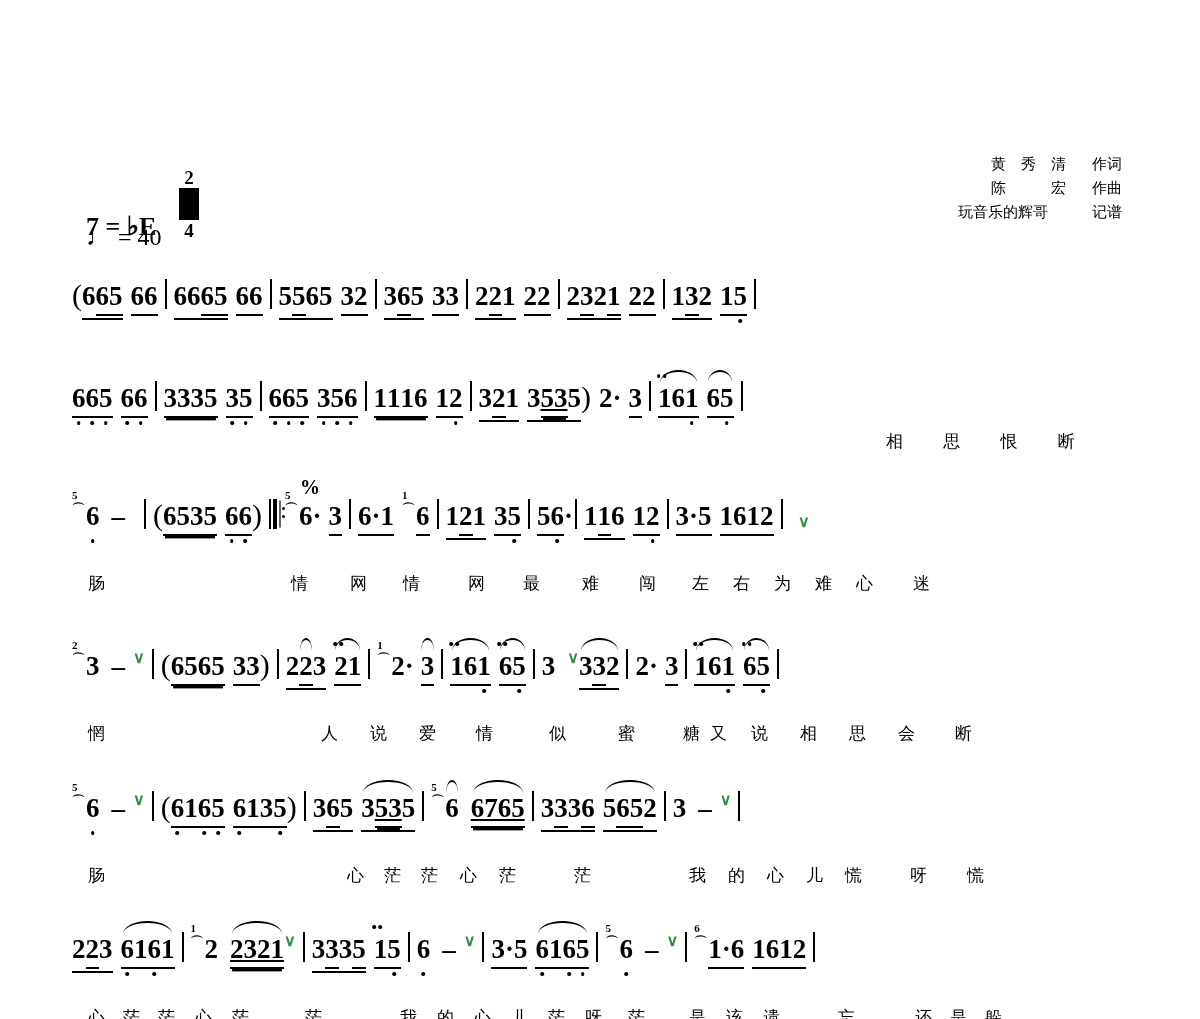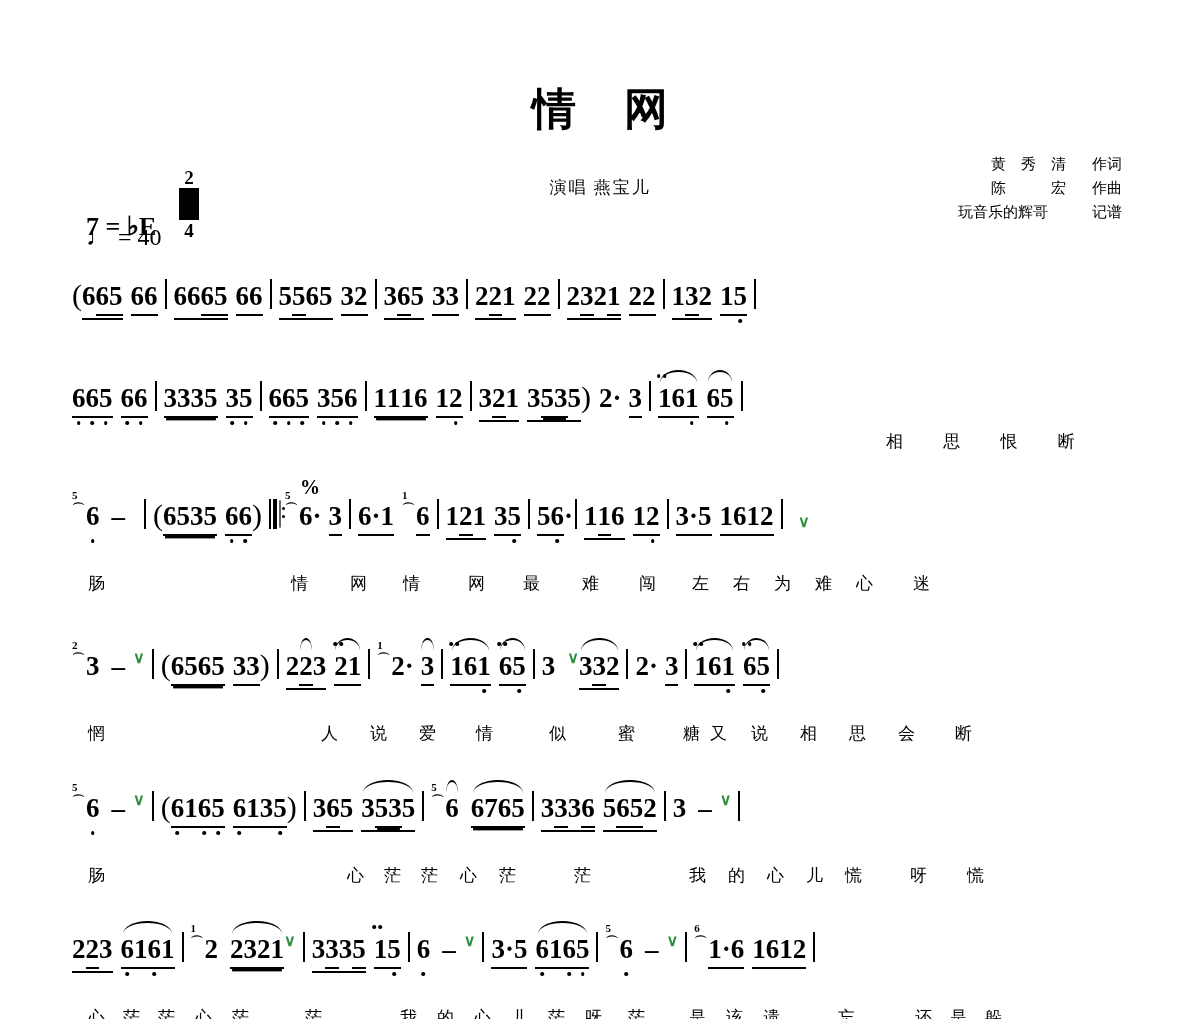--- a/index.html
+++ b/index.html
@@ -66,21 +66,21 @@
   }
   .lyrics {
     position:absolute; left:0; width:1200px;
     font-size:17px; white-space:nowrap;
     font-family:"Liberation Serif", serif;
   }
   .tok { display:inline-block; position:relative; }
 
   
   .u1 { border-bottom:2.4px solid #000; padding-bottom:2px; }
-  .u2 { border-bottom:2.4px solid #000; padding-bottom:2px; box-shadow:0 4.5px 0 -2.1px #000; }
+  .u2 { border-bottom:2.4px solid #000; padding-bottom:2px; box-shadow:0 4.5px 0 -2.1px #000;text-decoration:underline; }
 
   
   .dotb::after {
     content:"";
     position:absolute; left:50%; transform:translateX(-50%);
     bottom:-11px; width:3.6px; height:3.6px; border-radius:50%;
     background:#000;
   }
   .dotb2::after { bottom:-13px; }
   
@@ -116,22 +116,20 @@
   .paren { font-size:30px; font-weight:normal; }
   .dotr { display:inline-block; width:4px; }
   .sp8 { display:inline-block; width:8px; }
   .sp12 { display:inline-block; width:12px; }
 </style>
 </head>
 <body>
 
 <div class="sheet">
 
-  <div class="title">情网</div>
-  <div class="singer">演唱 燕宝儿</div>
 
   <div class="credits">
     <div class="row">
       <span>黄　秀　清</span><span class="sp"></span><span>作词</span>
     </div>
     <div class="row">
       <span>陈　　　宏</span><span class="sp"></span><span>作曲</span>
     </div>
     <div class="row">
       <span>玩音乐的辉哥</span><span class="sp2"></span><span>记谱</span>

